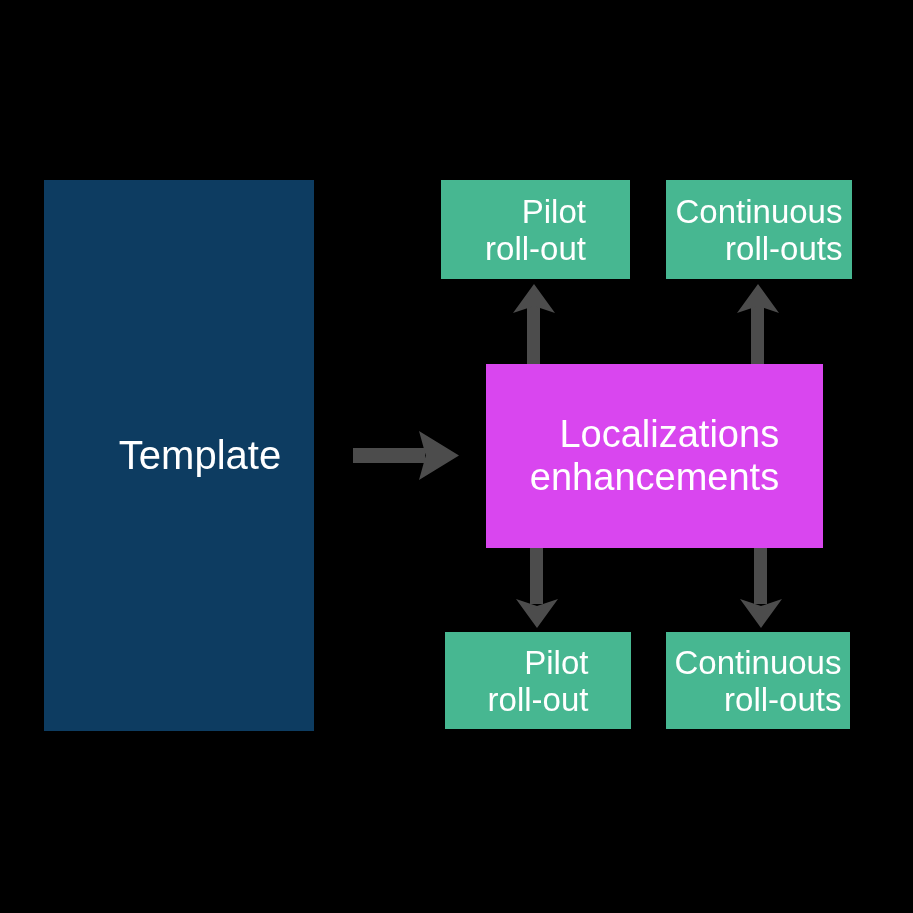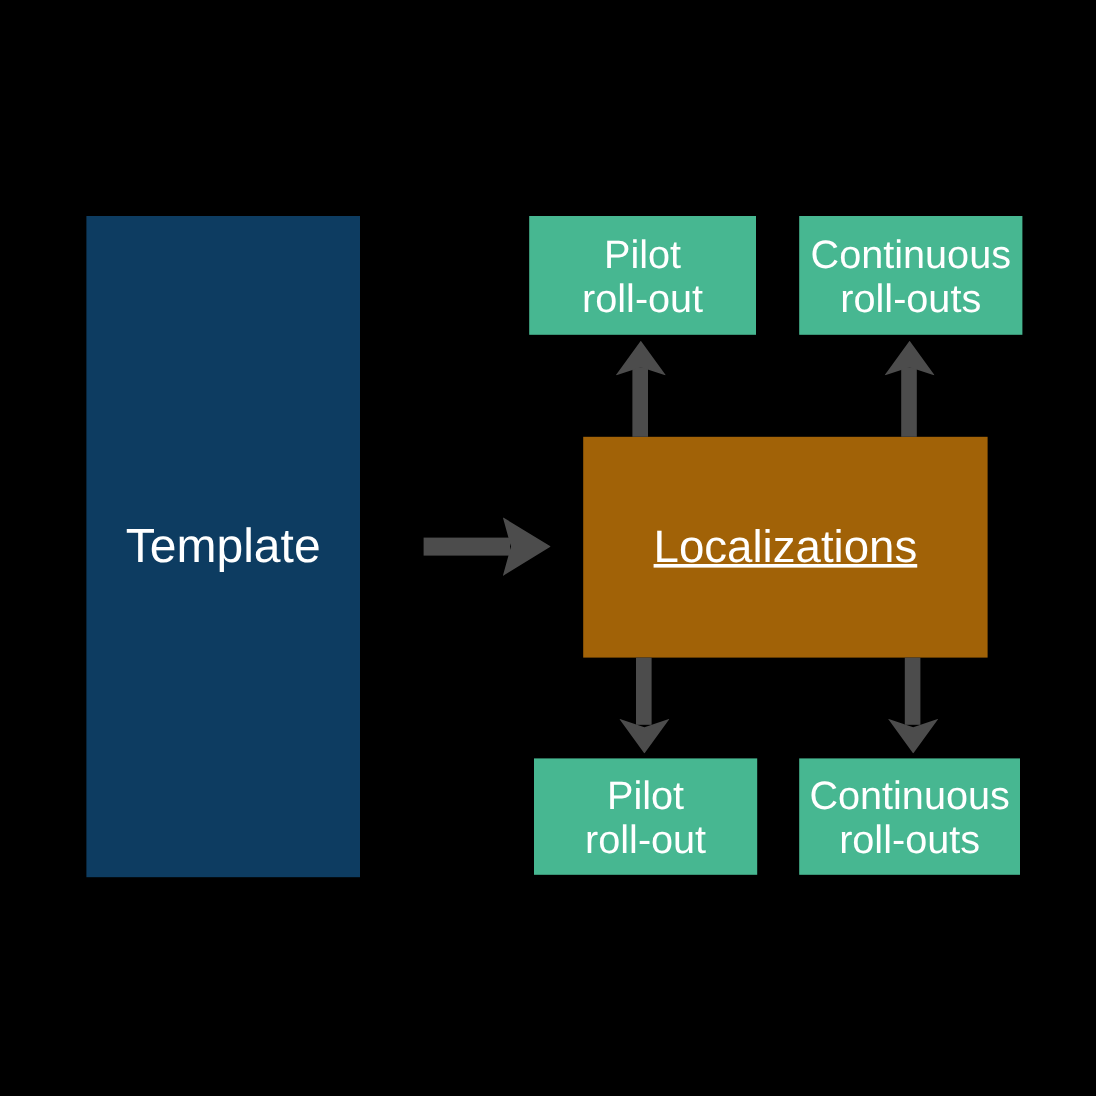--- a/index.html
+++ b/index.html
@@ -16,26 +16,26 @@
     font-family: "Liberation Sans", sans-serif;
   }
   .node {
     position: absolute;
     display: flex;
     align-items: center;
     justify-content: center;
     text-align: center;
     color: #ffffff;
   }
-  .node .line { display: block; }
+  .node .line { display: block; text-align: right; }
 
   .box-template {
-    left: 72px; top: 180px;
+    left: 44px; top: 180px;
     width: 228px; height: 551px;
-    font-size: 40px; line-height: 43px;
+    font-size: 40px; line-height: 43px; padding-left: 42px;
   }
   .box-center {
     left: 486px; top: 364px;
     width: 337px; height: 184px;
     font-size: 38px; line-height: 43px;
   }
   .green-box {
     font-size: 33px; line-height: 37px;
   }
   .box-pilot-top        { left: 441px; top: 180px; width: 189px; height: 99px; }
@@ -78,23 +78,24 @@
 <body>
 
 <div class="canvas">
 
   <div class="node box-template" style="background-color: rgb(13, 60, 97);">
     <div>
       <span class="line">Template</span>
     </div>
   </div>
 
-  <div class="node box-center" style="background-color: #a16207; text-decoration: underline;">
+  <div class="node box-center" style="background-color: #d946ef;">
     <div>
       <span class="line">Localizations</span>
+      <span class="line">enhancements</span>
     </div>
   </div>
 
   <div class="node green-box box-pilot-top" style="background-color: rgb(71, 183, 145);">
     <div>
       <span class="line">Pilot</span>
       <span class="line">roll-out</span>
     </div>
   </div>
 

